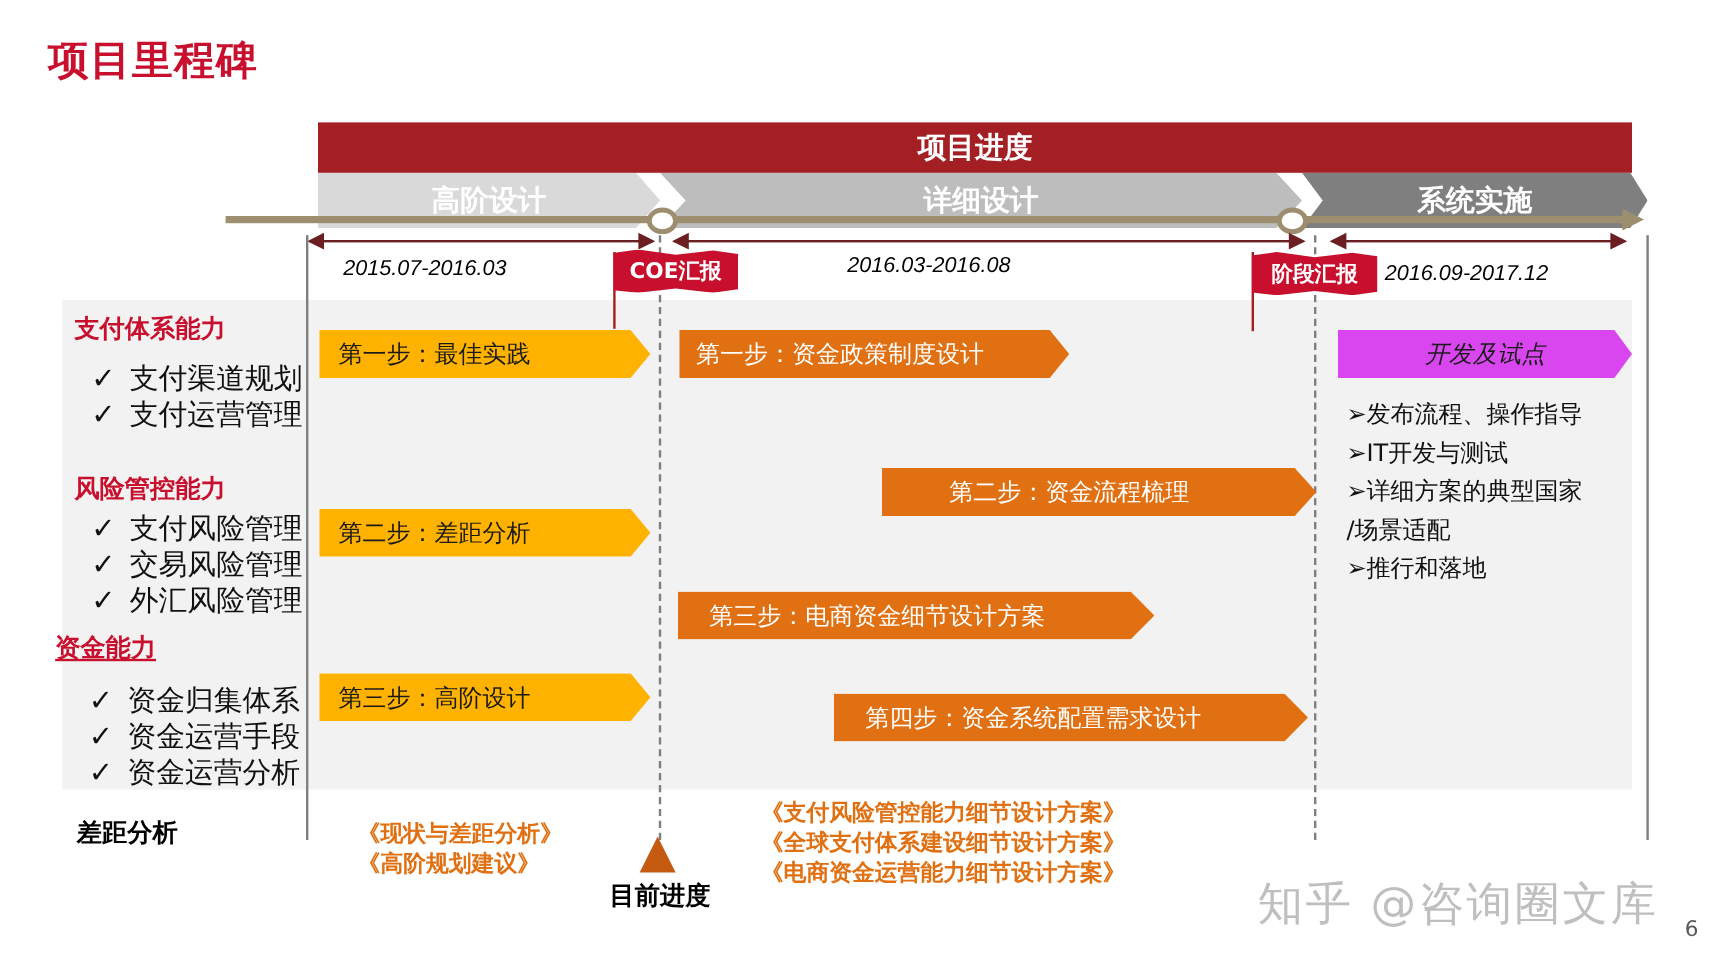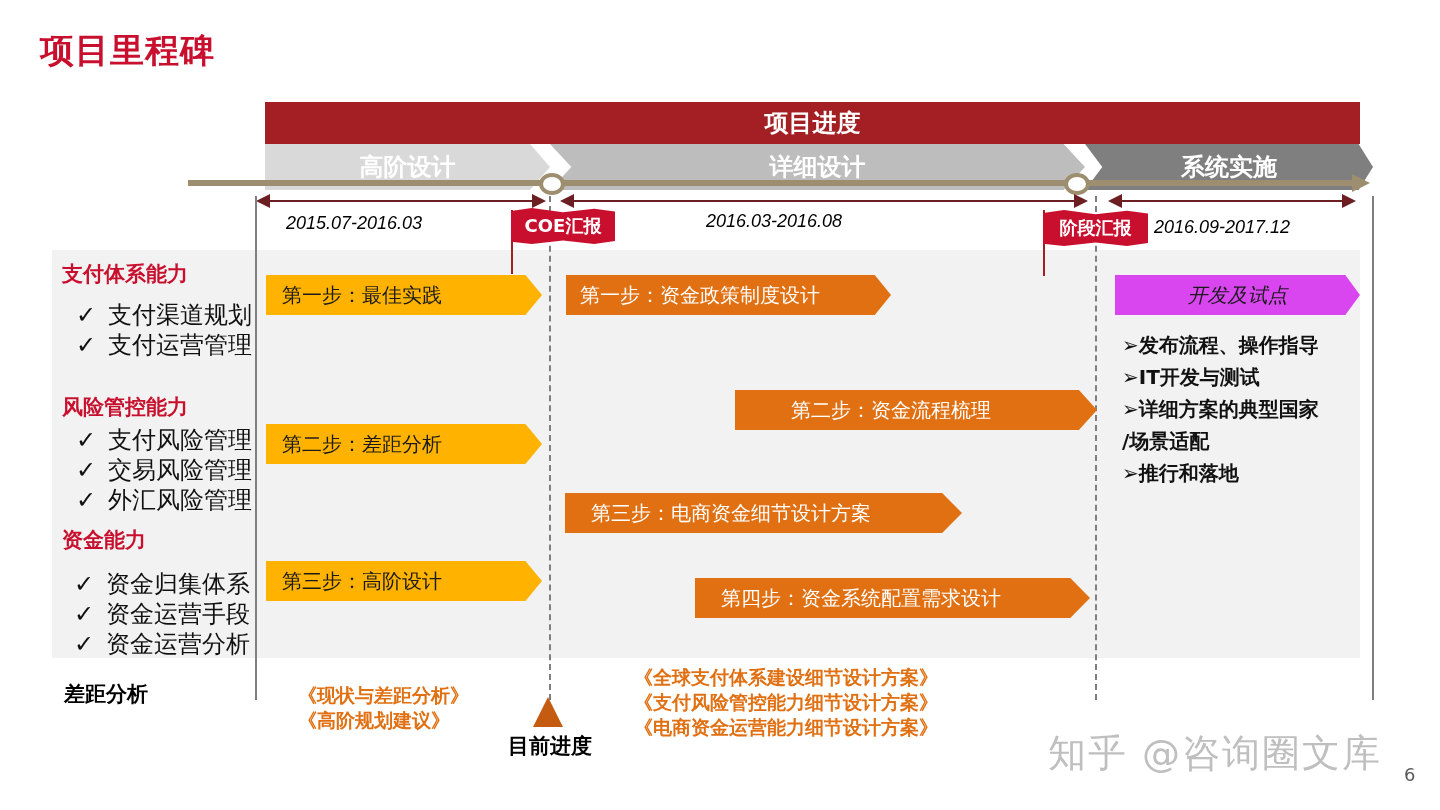--- a/index.html
+++ b/index.html
@@ -26,21 +26,21 @@
   .dline{width:0;border-left:2px dashed #7f7f7f;}
   .flag{height:36px;background:#c8102e;color:#fff;font-weight:bold;font-size:18px;display:flex;align-items:center;justify-content:center;
         clip-path:polygon(0 8%,20% 0,50% 12%,80% 2%,100% 10%,100% 92%,80% 100%,50% 90%,20% 100%,0 94%);}
   .flagpole{width:2px;background:#a31f23;}
   .cat{font-size:21px;font-weight:bold;color:#c8102e;}
   .item{font-size:24px;color:#111;font-family:Liberation Serif, serif;}
   .step{height:40px;display:flex;align-items:center;font-size:20px;}
   .yel{background:#ffb300;color:#1a1a1a;clip-path:polygon(0 0,94% 0,100% 50%,94% 100%,0 100%);padding-left:16px;box-sizing:border-box;}
   .org{background:#e07012;color:#fff;clip-path:polygon(0 0,95% 0,100% 50%,95% 100%,0 100%);box-sizing:border-box;}
   .pink{background:#d946ef;color:#1a1a1a;clip-path:polygon(0 0,94% 0,100% 50%,94% 100%,0 100%);justify-content:center;font-style:italic;}
-  .bullets{font-size:20px;color:#111;line-height:32px;font-weight:bold;}
+  .bullets{font-size:20px;color:#111;line-height:32px;}
   .doc{font-size:19px;font-weight:bold;color:#e07012;line-height:25px;}
   .tri{width:0;height:0;border-left:15px solid transparent;border-right:15px solid transparent;border-bottom:30px solid #c55a11;}
   .watermark{font-size:38px;color:#bfbfbf;letter-spacing:2px;}
 </style>
 </head>
 <body>
 
 <div class="abs title">项目里程碑</div>
 
 <div class="abs bar-top">项目进度</div>
@@ -76,21 +76,21 @@
 
 <div class="abs cat" style="left:62px;top:260px;">支付体系能力</div>
 <div class="abs item" style="left:76px;top:299px;"><span>✓</span>&nbsp; <span>支付渠道规划</span></div>
 <div class="abs item" style="left:76px;top:329px;"><span>✓</span>&nbsp; <span>支付运营管理</span></div>
 
 <div class="abs cat" style="left:62px;top:393px;">风险管控能力</div>
 <div class="abs item" style="left:76px;top:424px;"><span>✓</span>&nbsp; <span>支付风险管理</span></div>
 <div class="abs item" style="left:76px;top:454px;"><span>✓</span>&nbsp; <span>交易风险管理</span></div>
 <div class="abs item" style="left:76px;top:484px;"><span>✓</span>&nbsp; <span>外汇风险管理</span></div>
 
-<div class="abs cat" style="left:62px;top:526px;">资金能力</div>
+<div class="abs cat" style="left:46px;top:526px;text-decoration:underline;">资金能力</div>
 <div class="abs item" style="left:74px;top:568px;"><span>✓</span>&nbsp; <span>资金归集体系</span></div>
 <div class="abs item" style="left:74px;top:598px;"><span>✓</span>&nbsp; <span>资金运营手段</span></div>
 <div class="abs item" style="left:74px;top:628px;"><span>✓</span>&nbsp; <span>资金运营分析</span></div>
 
 <div class="abs step yel" style="left:266px;top:275px;width:276px;">第一步：最佳实践</div>
 <div class="abs step yel" style="left:266px;top:424px;width:276px;">第二步：差距分析</div>
 <div class="abs step yel" style="left:266px;top:561px;width:276px;">第三步：高阶设计</div>
 
 <div class="abs step org" style="left:566px;top:275px;width:325px;padding-left:14px;">第一步：资金政策制度设计</div>
 <div class="abs step org" style="left:735px;top:390px;width:362px;padding-left:56px;">第二步：资金流程梳理</div>
@@ -107,19 +107,19 @@
 </div>
 
 <div class="abs" style="left:64px;top:680px;font-size:21px;font-weight:bold;color:#000;">差距分析</div>
 <div class="abs doc" style="left:298px;top:683px;">
   <div>《现状与差距分析》</div>
   <div>《高阶规划建议》</div>
 </div>
 <div class="abs tri" style="left:533px;top:697px;"></div>
 <div class="abs" style="left:508px;top:732px;font-size:21px;font-weight:bold;color:#000;">目前进度</div>
 <div class="abs doc" style="left:634px;top:665px;">
+  <div>《支付风险管控能力细节设计方案》</div>
   <div>《全球支付体系建设细节设计方案》</div>
-  <div>《支付风险管控能力细节设计方案》</div>
   <div>《电商资金运营能力细节设计方案》</div>
 </div>
 
 <div class="abs watermark" style="left:1048px;top:728px;">知乎 @咨询圈文库</div>
 <div class="abs" style="left:1404px;top:764px;font-size:18px;color:#595959;">6</div>
 
 </body></html>

